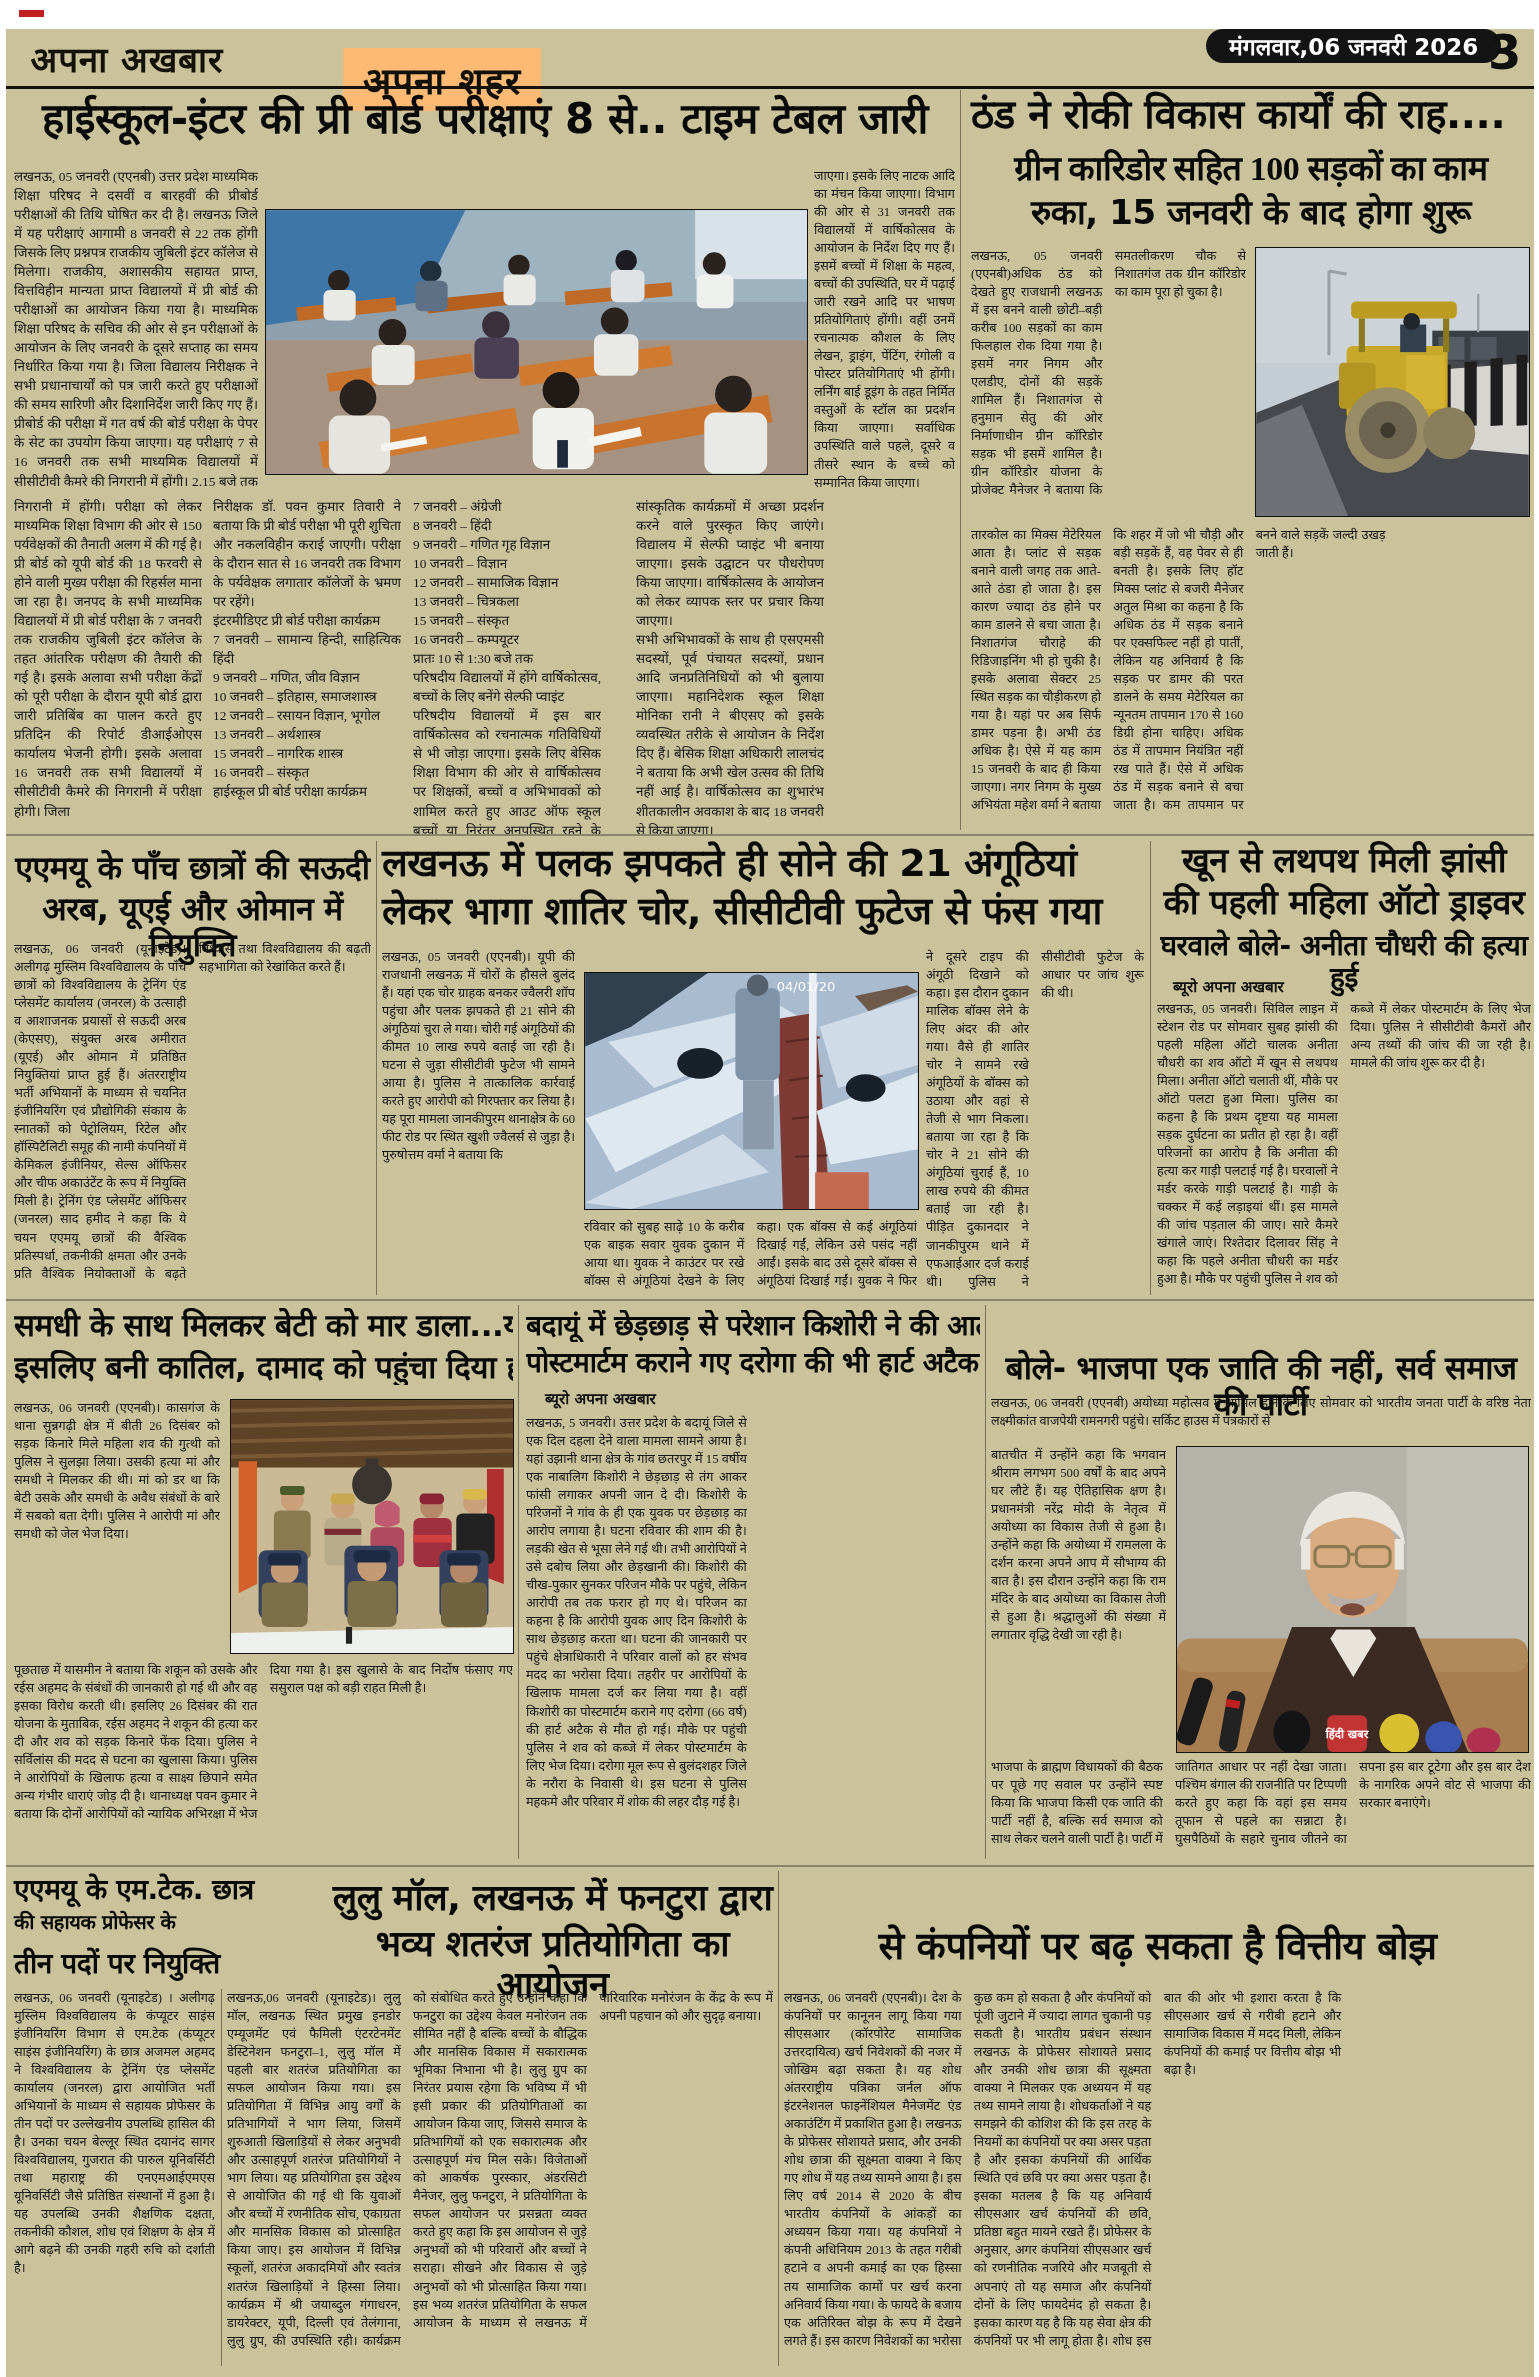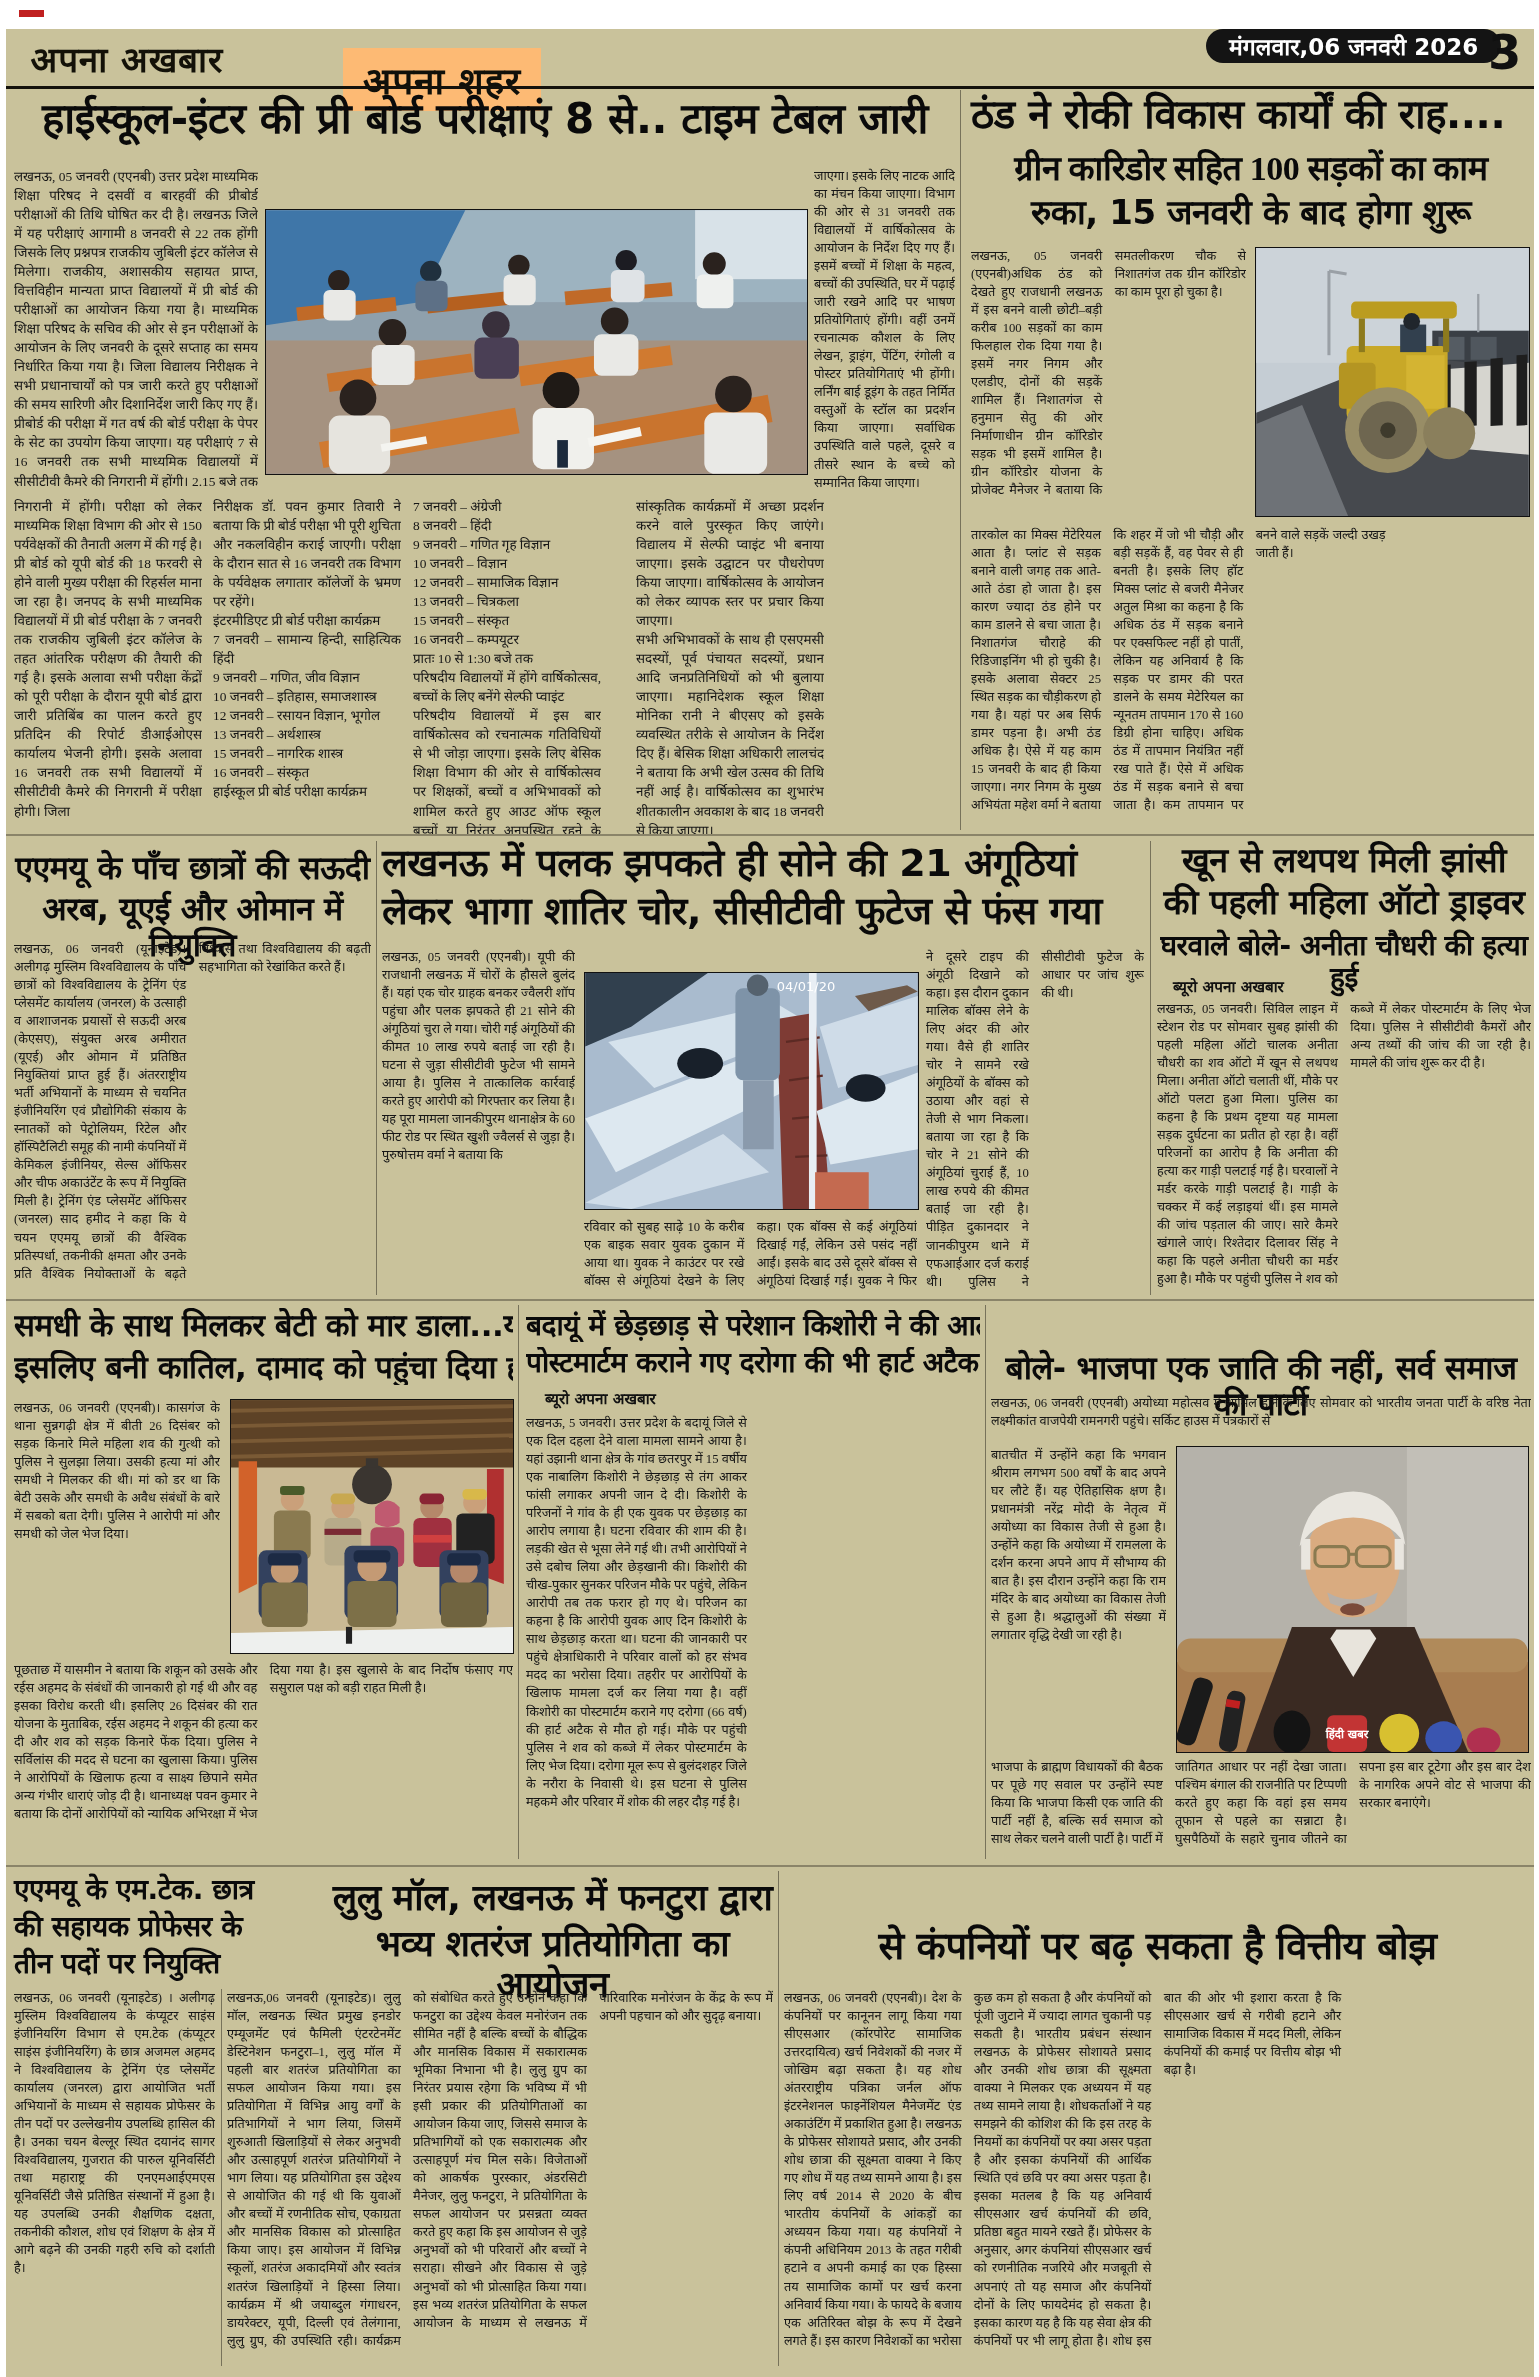--- a/index.html
+++ b/index.html
@@ -323,21 +323,21 @@
       </g>
       <text x="222" y="380" font-size="15" font-weight="bold" fill="#ffffff" text-anchor="middle">हिंदी खबर</text>
     </svg>
   </div>
 
   <div class="abs bodytxt cols3" style="left:991px;top:1758px;width:540px;height:101px;font-size:12.7px;">भाजपा के ब्राह्मण विधायकों की बैठक पर पूछे गए सवाल पर उन्होंने स्पष्ट किया कि भाजपा किसी एक जाति की पार्टी नहीं है, बल्कि सर्व समाज को साथ लेकर चलने वाली पार्टी है। पार्टी में जातिगत आधार पर नहीं देखा जाता। पश्चिम बंगाल की राजनीति पर टिप्पणी करते हुए कहा कि वहां इस समय तूफान से पहले का सन्नाटा है। घुसपैठियों के सहारे चुनाव जीतने का सपना इस बार टूटेगा और इस बार देश के नागरिक अपने वोट से भाजपा की सरकार बनाएंगे।</div>
 
   <div class="rule-h" style="left:6.1px;right:6.1px;top:1865px;height:1.5px;opacity:.35;"></div>
 
   <div class="abs hl" style="left:14px;top:1874px;width:307px;font-size:28px;">एएमयू के एम.टेक. छात्र</div>
-  <div class="abs hl" style="left:14px;top:1911px;width:307px;font-size:28px;">की सहायक प्रोफेसर के</div>
+  <div class="abs hl" style="left:14px;top:1911px;width:307px;font-size:20px;">की सहायक प्रोफेसर के</div>
   <div class="abs hl" style="left:14px;top:1948px;width:307px;font-size:28px;">तीन पदों पर नियुक्ति</div>
   <div class="abs bodytxt" style="left:14px;top:1989px;width:201px;height:377px;font-size:12.7px;">लखनऊ, 06 जनवरी (यूनाइटेड) । अलीगढ़ मुस्लिम विश्वविद्यालय के कंप्यूटर साइंस इंजीनियरिंग विभाग से एम.टेक (कंप्यूटर साइंस इंजीनियरिंग) के छात्र अजमल अहमद ने विश्वविद्यालय के ट्रेनिंग एंड प्लेसमेंट कार्यालय (जनरल) द्वारा आयोजित भर्ती अभियानों के माध्यम से सहायक प्रोफेसर के तीन पदों पर उल्लेखनीय उपलब्धि हासिल की है। उनका चयन बेल्लूर स्थित दयानंद सागर विश्वविद्यालय, गुजरात की पारुल यूनिवर्सिटी तथा महाराष्ट्र की एनएमआईएमएस यूनिवर्सिटी जैसे प्रतिष्ठित संस्थानों में हुआ है। यह उपलब्धि उनकी शैक्षणिक दक्षता, तकनीकी कौशल, शोध एवं शिक्षण के क्षेत्र में आगे बढ़ने की उनकी गहरी रुचि को दर्शाती है।</div>
 
   <div class="rule-v" style="left:221px;top:1989px;height:377px;"></div>
 
   <div class="abs hl center" style="left:330px;top:1877px;width:445px;font-size:36px;">लुलु मॉल, लखनऊ में फनटुरा द्वारा</div>
   <div class="abs hl center" style="left:330px;top:1923px;width:445px;font-size:36px;">भव्य शतरंज प्रतियोगिता का आयोजन</div>
   <div class="abs bodytxt cols3" style="left:227px;top:1989px;width:546px;height:377px;font-size:12.7px;">लखनऊ,06 जनवरी (यूनाइटेड)। लुलु मॉल, लखनऊ स्थित प्रमुख इनडोर एम्यूजमेंट एवं फैमिली एंटरटेनमेंट डेस्टिनेशन फनटुरा–1, लुलु मॉल में पहली बार शतरंज प्रतियोगिता का सफल आयोजन किया गया। इस प्रतियोगिता में विभिन्न आयु वर्गों के प्रतिभागियों ने भाग लिया, जिसमें शुरुआती खिलाड़ियों से लेकर अनुभवी और उत्साहपूर्ण शतरंज प्रतियोगियों ने भाग लिया। यह प्रतियोगिता इस उद्देश्य से आयोजित की गई थी कि युवाओं और बच्चों में रणनीतिक सोच, एकाग्रता और मानसिक विकास को प्रोत्साहित किया जाए। इस आयोजन में विभिन्न स्कूलों, शतरंज अकादमियों और स्वतंत्र शतरंज खिलाड़ियों ने हिस्सा लिया। कार्यक्रम में श्री जयाब्दुल गंगाधरन, डायरेक्टर, यूपी, दिल्ली एवं तेलंगाना, लुलु ग्रुप, की उपस्थिति रही। कार्यक्रम को संबोधित करते हुए उन्होंने कहा कि फनटुरा का उद्देश्य केवल मनोरंजन तक सीमित नहीं है बल्कि बच्चों के बौद्धिक और मानसिक विकास में सकारात्मक भूमिका निभाना भी है। लुलु ग्रुप का निरंतर प्रयास रहेगा कि भविष्य में भी इसी प्रकार की प्रतियोगिताओं का आयोजन किया जाए, जिससे समाज के प्रतिभागियों को एक सकारात्मक और उत्साहपूर्ण मंच मिल सके। विजेताओं को आकर्षक पुरस्कार, अंडरसिटी मैनेजर, लुलु फनटुरा, ने प्रतियोगिता के सफल आयोजन पर प्रसन्नता व्यक्त करते हुए कहा कि इस आयोजन से जुड़े अनुभवों को भी परिवारों और बच्चों ने सराहा। सीखने और विकास से जुड़े अनुभवों को भी प्रोत्साहित किया गया। इस भव्य शतरंज प्रतियोगिता के सफल आयोजन के माध्यम से लखनऊ में पारिवारिक मनोरंजन के केंद्र के रूप में अपनी पहचान को और सुदृढ़ बनाया।</div>
 
   <div class="rule-v" style="left:778px;top:1871px;height:495px;"></div>

